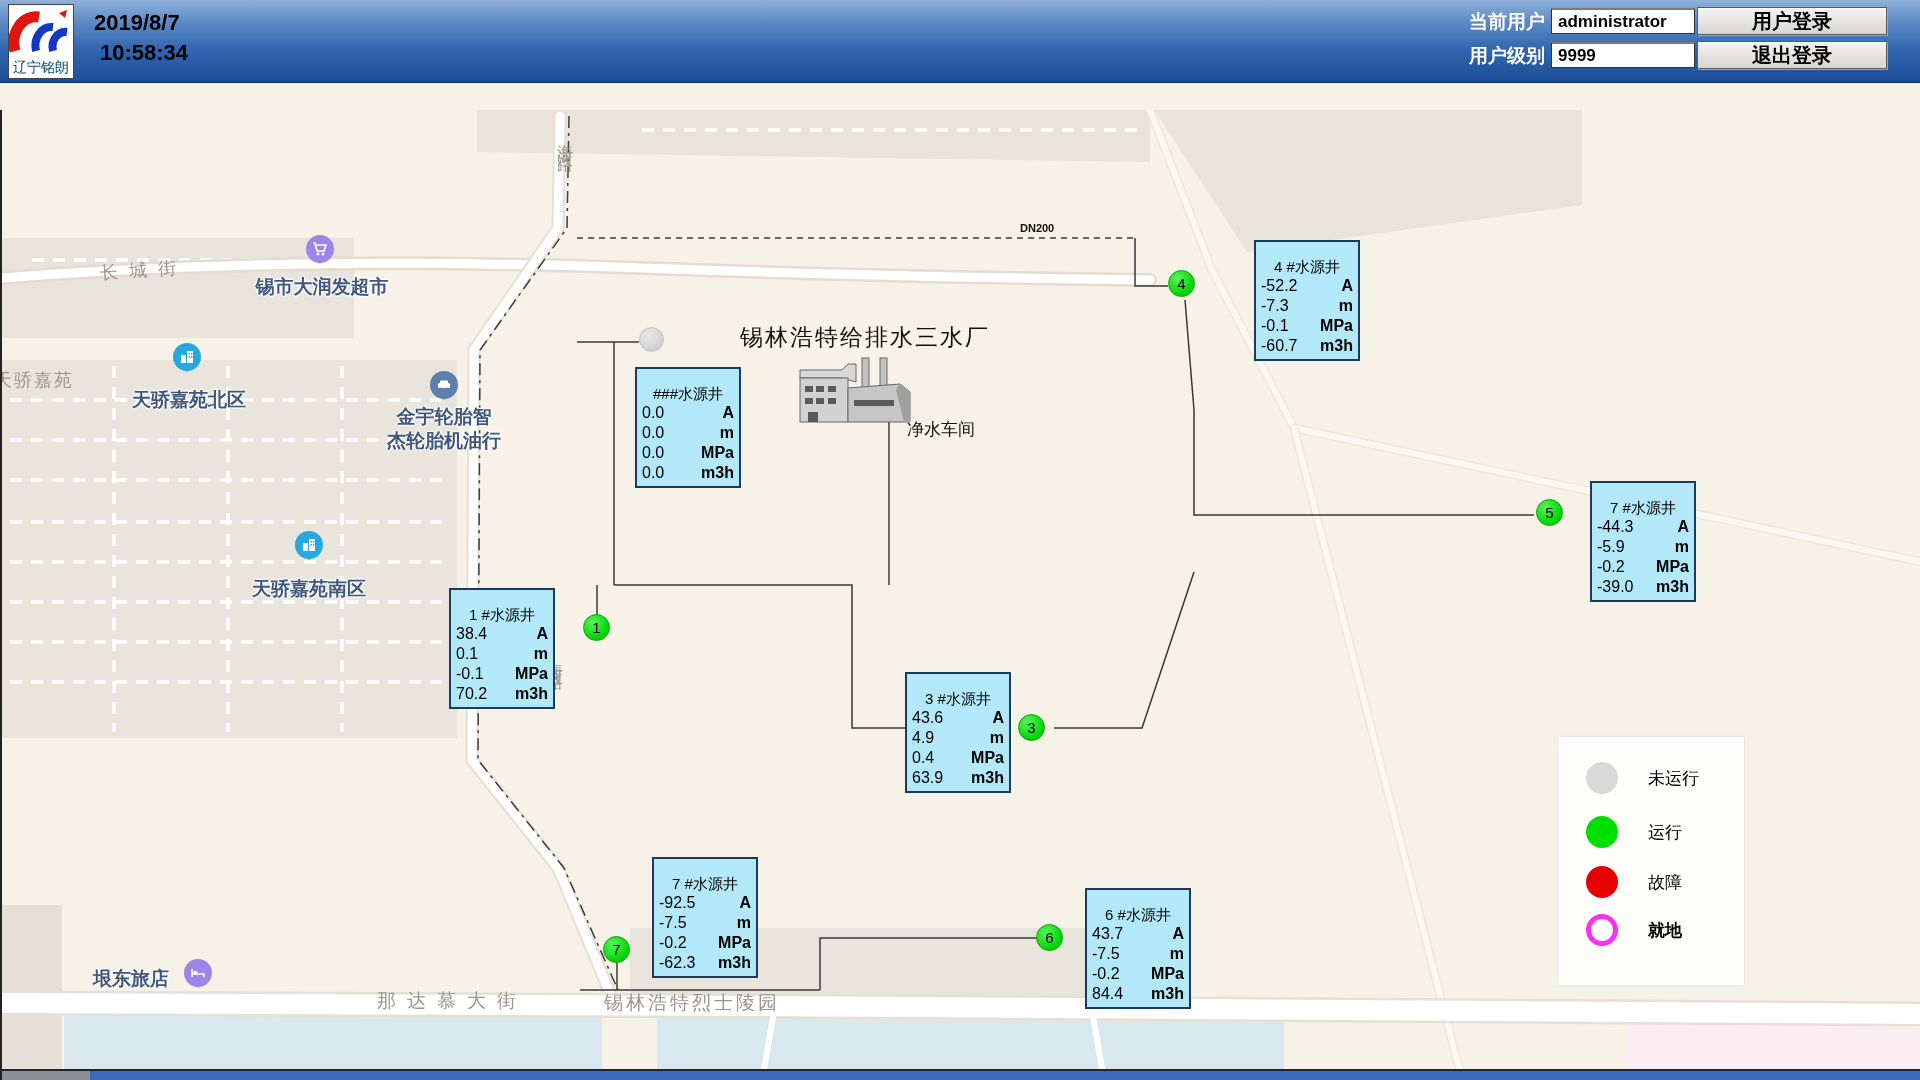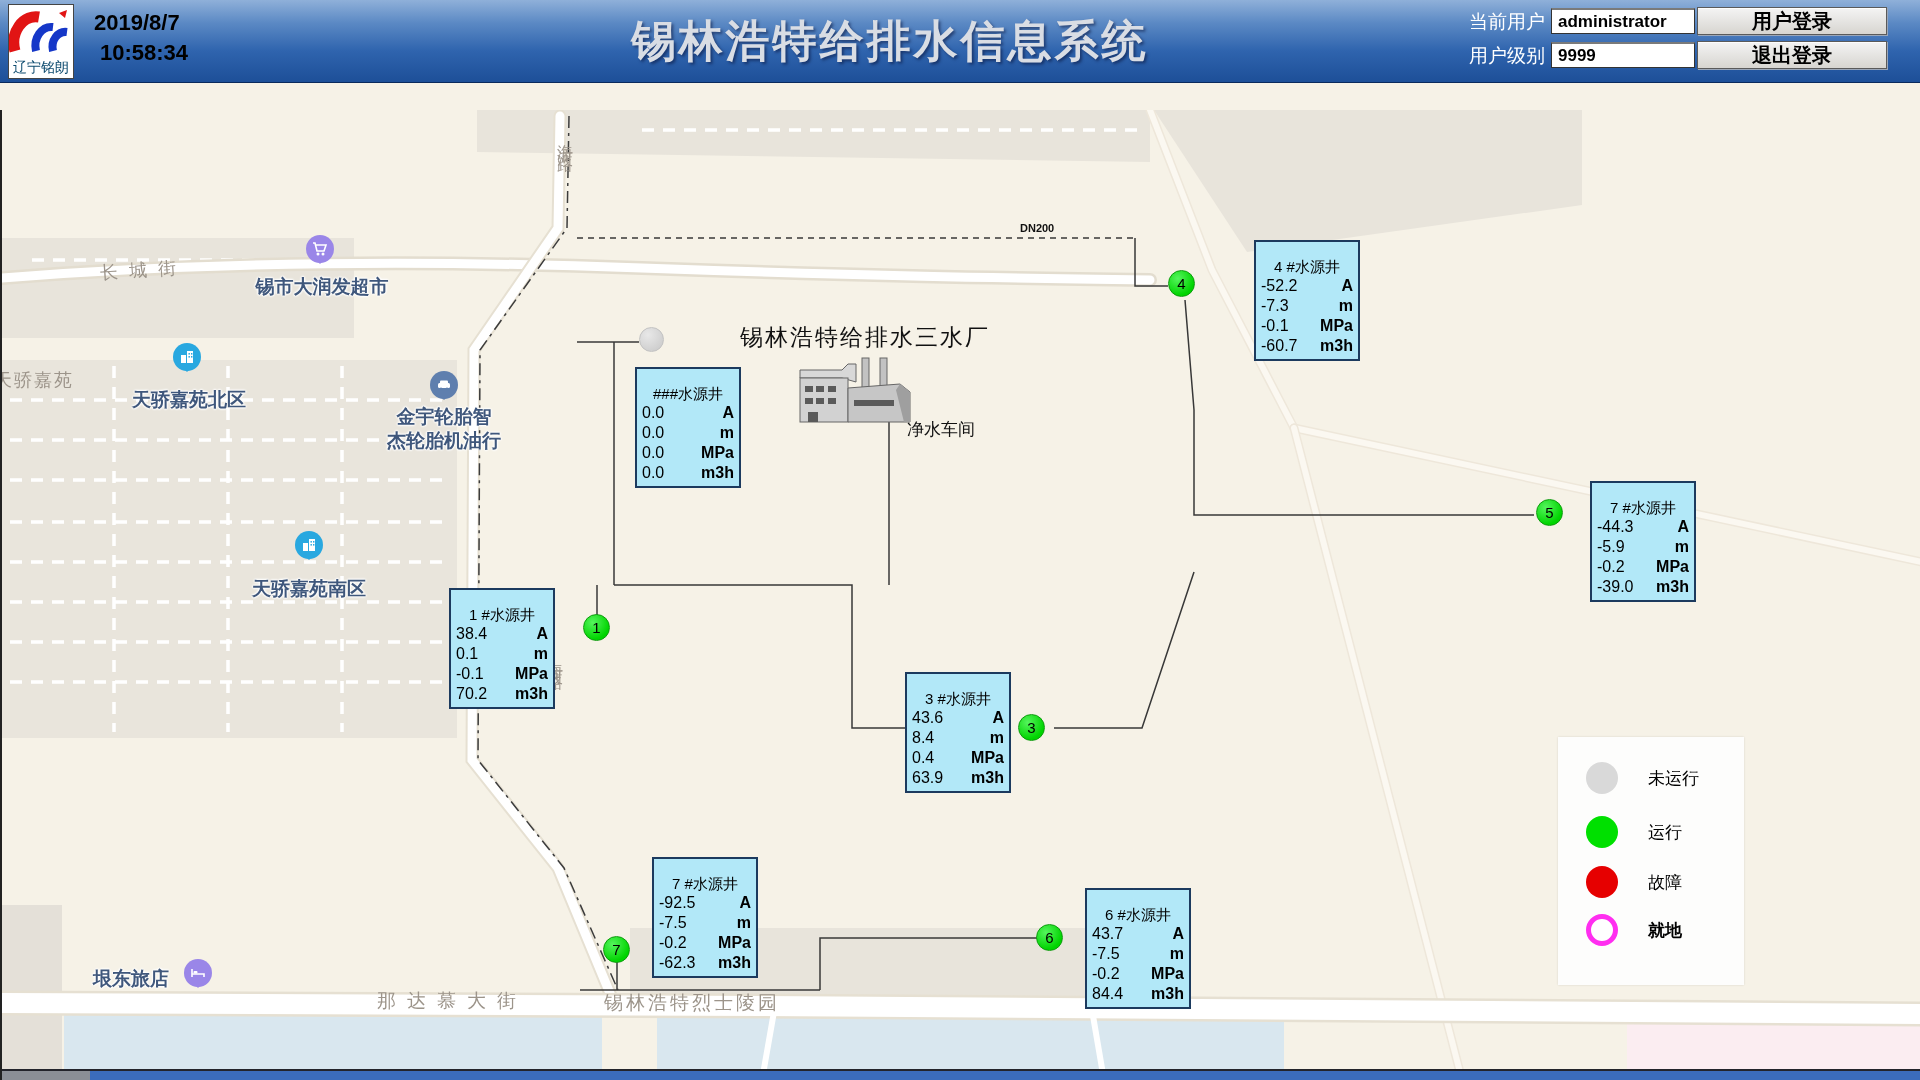--- a/index.html
+++ b/index.html
@@ -10,21 +10,21 @@
   .hdr { position:absolute; left:0; top:0; width:1920px; height:83px;
          background:linear-gradient(180deg,#8fb0d9 0%,#5b89c4 28%,#2f64ae 62%,#1d4f98 100%);
          border-bottom:1px solid #0a2a5c; }
   .logo { position:absolute; left:8px; top:4px; width:66px; height:75px; background:#fff; border:1px solid #444; }
   .logo-text { position:absolute; left:0; bottom:1px; width:100%; text-align:center; font-size:14px; color:#0c4a6e; font-family:"Liberation Serif",serif; }
   .clock { position:absolute; left:94px; top:8px; color:#000; font-weight:bold; font-size:22px; line-height:30px; }
   .clock .t { padding-left:6px; }
   .title { position:absolute; left:890px; top:12px; transform:translateX(-50%); white-space:nowrap;
            font-size:44px; font-weight:bold; letter-spacing:3px; color:#d9dde4;
            text-shadow:2px 2px 3px rgba(10,20,60,.55); }
-  .hlabel { position:absolute; width:90px; text-align:right; color:#fff; font-weight:normal; font-size:19px; }
+  .hlabel { position:absolute; width:90px; text-align:right; color:#fff; font-weight:bold; font-size:19px; }
   .hinput { position:absolute; width:144px; height:26px; background:#fff; border:1px solid #333;
             border-top:2px solid #7a7a7a; font-weight:bold; font-size:17px; padding:0 6px; font-family:"Liberation Sans",sans-serif; }
   .hbtn { position:absolute; width:190px; height:28px; background:linear-gradient(180deg,#f4f4f4,#d7d5d0);
           border:1px solid #5a5a5a; box-shadow:0 1px 0 #fdfdfd inset, 1px 1px 0 #9aa6b8;
           font-size:20px; font-weight:bold; color:#000; text-align:center; line-height:26px; cursor:pointer; }
 
   
   .nav { position:absolute; left:0; top:84px; width:1920px; height:26px;
          background:linear-gradient(180deg,#b9cee5 0%,#6f99c8 20%,#3a6dae 55%,#22538f 100%);
          border-bottom:2px solid #0b2b5e; }
@@ -79,21 +79,20 @@
         <path d="M27 46 A 16 19 0 0 1 44 22" stroke="#1537c8" stroke-width="8" fill="none"></path>
         <path d="M44 46 A 13 15 0 0 1 58 27" stroke="#1537c8" stroke-width="8" fill="none"></path>
         <path d="M50 8 l8 -3 l-2 8 z" fill="#e11414"></path>
       </svg>
       <div class="logo-text">辽宁铭朗</div>
     </div>
     <div class="clock">
       <div>2019/8/7</div>
       <div class="t">10:58:34</div>
     </div>
-    <div class="title">锡林浩特给排水信息系统</div>
 
     <div class="hlabel" style="left:1455px;top:9px;">当前用户</div>
     <div class="hlabel" style="left:1455px;top:43px;">用户级别</div>
     <input class="hinput" style="left: 1551px; top: 8px;" value="administrator">
     <input class="hinput" style="left: 1551px; top: 42px;" value="9999">
     <div class="hbtn" style="left:1697px;top:7px;">用户登录</div>
     <div class="hbtn" style="left:1697px;top:41px;">退出登录</div>
   </div>
 
 
@@ -297,21 +296,21 @@
         </div>
     </div>
 
     <div class="wellbox" style="left:903px;top:562px;">
       <div class="wb-title">3  #水源井</div>
       <div class="wb-row">
           <span class="wb-v">43.6</span>
           <span class="wb-u">A</span>
         </div>
       <div class="wb-row">
-          <span class="wb-v">8.4</span>
+          <span class="wb-v">4.9</span>
           <span class="wb-u">m</span>
         </div>
       <div class="wb-row">
           <span class="wb-v">0.4</span>
           <span class="wb-u">MPa</span>
         </div>
       <div class="wb-row">
           <span class="wb-v">63.9</span>
           <span class="wb-u">m3h</span>
         </div>

